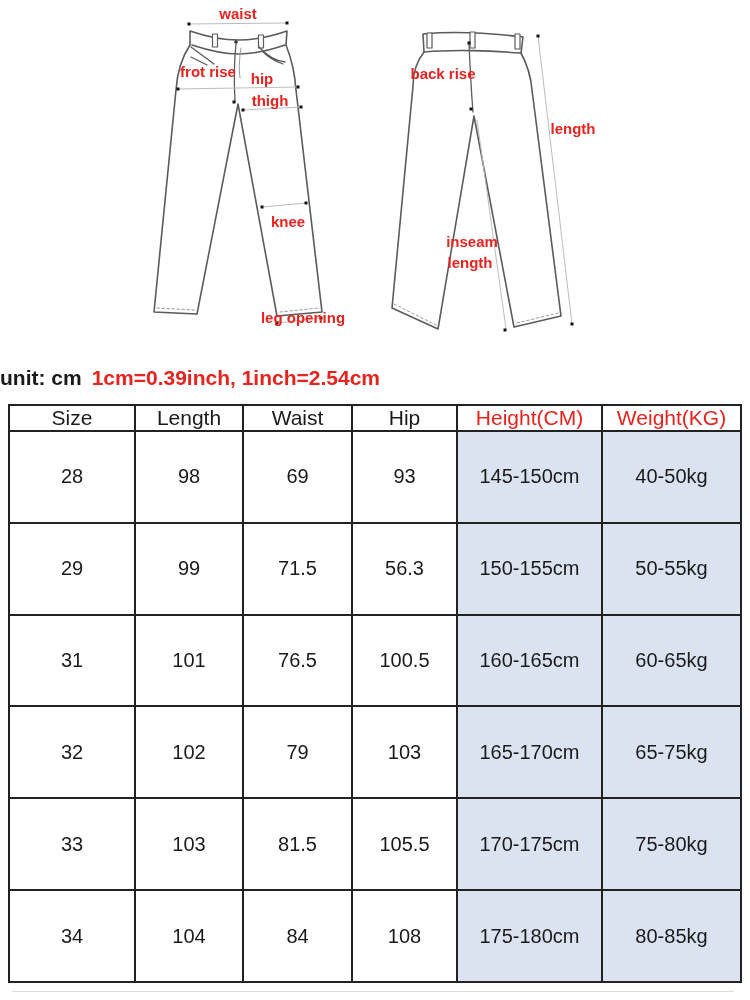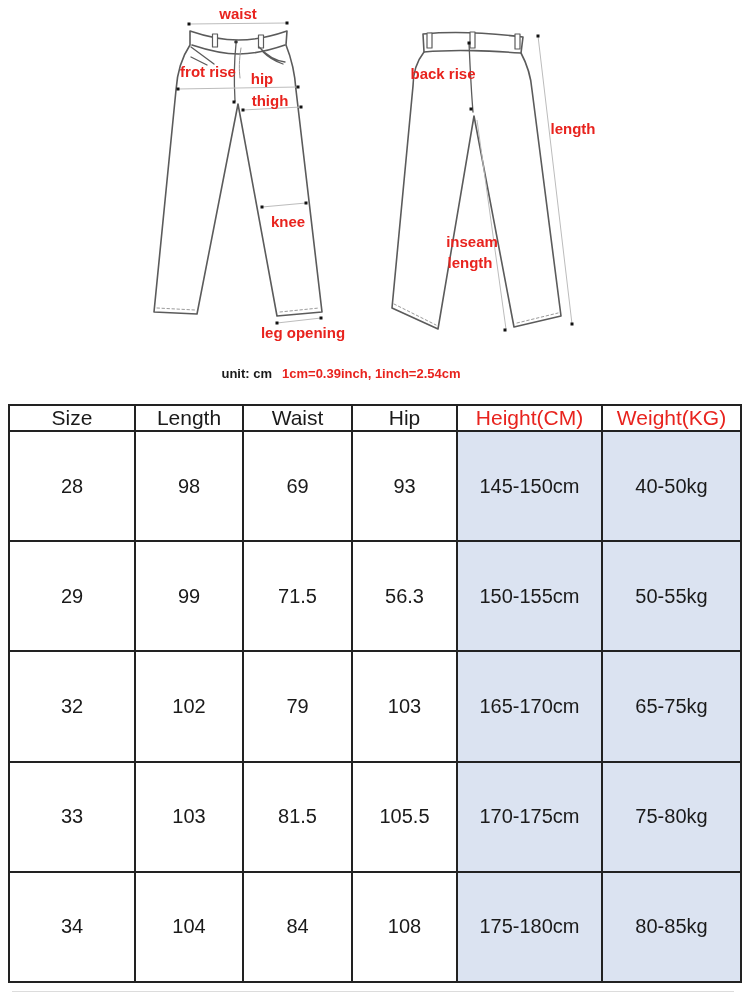--- a/index.html
+++ b/index.html
@@ -13,22 +13,22 @@
     font-family:"Liberation Sans",sans-serif;overflow:hidden;
   }
   .diagram{position:absolute;left:0;top:0;width:750px;height:400px;}
   .diagram svg{position:absolute;left:0;top:0;}
   .dlabel{
     position:absolute;transform:translate(-50%,-50%);
     color:var(--accent-red);font-weight:700;font-size:15px;
     white-space:nowrap;letter-spacing:0;line-height:1;
   }
   .unit-line{
-    position:absolute;left:0;top:366px;width:682px;text-align:center;
-    font-size:13px;font-weight:700;color:var(--ink);
+    position:absolute;left:0;top:366px;width:682px;
+    font-size:21px;font-weight:700;color:var(--ink);
   }
   .unit-line .unit-red{color:var(--accent-red);margin-left:10px;}
   table.size-table{
     position:absolute;left:8px;top:404px;width:732px;height:579px;
     border-collapse:collapse;table-layout:fixed;text-align:center;
     color:var(--ink);
     border-radius:6px;
   }
   .size-table th,.size-table td{
     border:2px solid #222;padding:0;font-weight:400;vertical-align:middle;
@@ -109,21 +109,21 @@
       <rect x="536.5" y="34.5" width="3" height="3"></rect>
         <rect x="570.5" y="322.5" width="3" height="3"></rect>
     </g>
   </svg>
 
   <span class="dlabel" style="left:238px;top:13px">waist</span>
   <span class="dlabel" style="left:208px;top:71px">frot rise</span>
   <span class="dlabel" style="left:262px;top:78px">hip</span>
   <span class="dlabel" style="left:270px;top:100px">thigh</span>
   <span class="dlabel" style="left:288px;top:221px">knee</span>
-  <span class="dlabel" style="left:303px;top:332px">leg opening</span>
+  <span class="dlabel" style="left:303px;top:317px">leg opening</span>
   <span class="dlabel" style="left:443px;top:73px">back rise</span>
   <span class="dlabel" style="left:573px;top:128px">length</span>
   <span class="dlabel" style="left:472px;top:241px">inseam</span>
   <span class="dlabel" style="left:470px;top:262px">length</span>
 </div>
 
 <div class="unit-line">
   <span>unit: cm</span><span class="unit-red">1cm=0.39inch, 1inch=2.54cm</span>
 </div>
 
@@ -157,20 +157,28 @@
       </tr>
       <tr>
         <td>29</td>
         <td>99</td>
         <td>71.5</td>
         <td>56.3</td>
         <td>150-155cm</td>
         <td>50-55kg</td>
       </tr>
       <tr>
+        <td>31</td>
+        <td>101</td>
+        <td>76.5</td>
+        <td>100.5</td>
+        <td>160-165cm</td>
+        <td>60-65kg</td>
+      </tr>
+      <tr>
         <td>32</td>
         <td>102</td>
         <td>79</td>
         <td>103</td>
         <td>165-170cm</td>
         <td>65-75kg</td>
       </tr>
       <tr>
         <td>33</td>
         <td>103</td>

